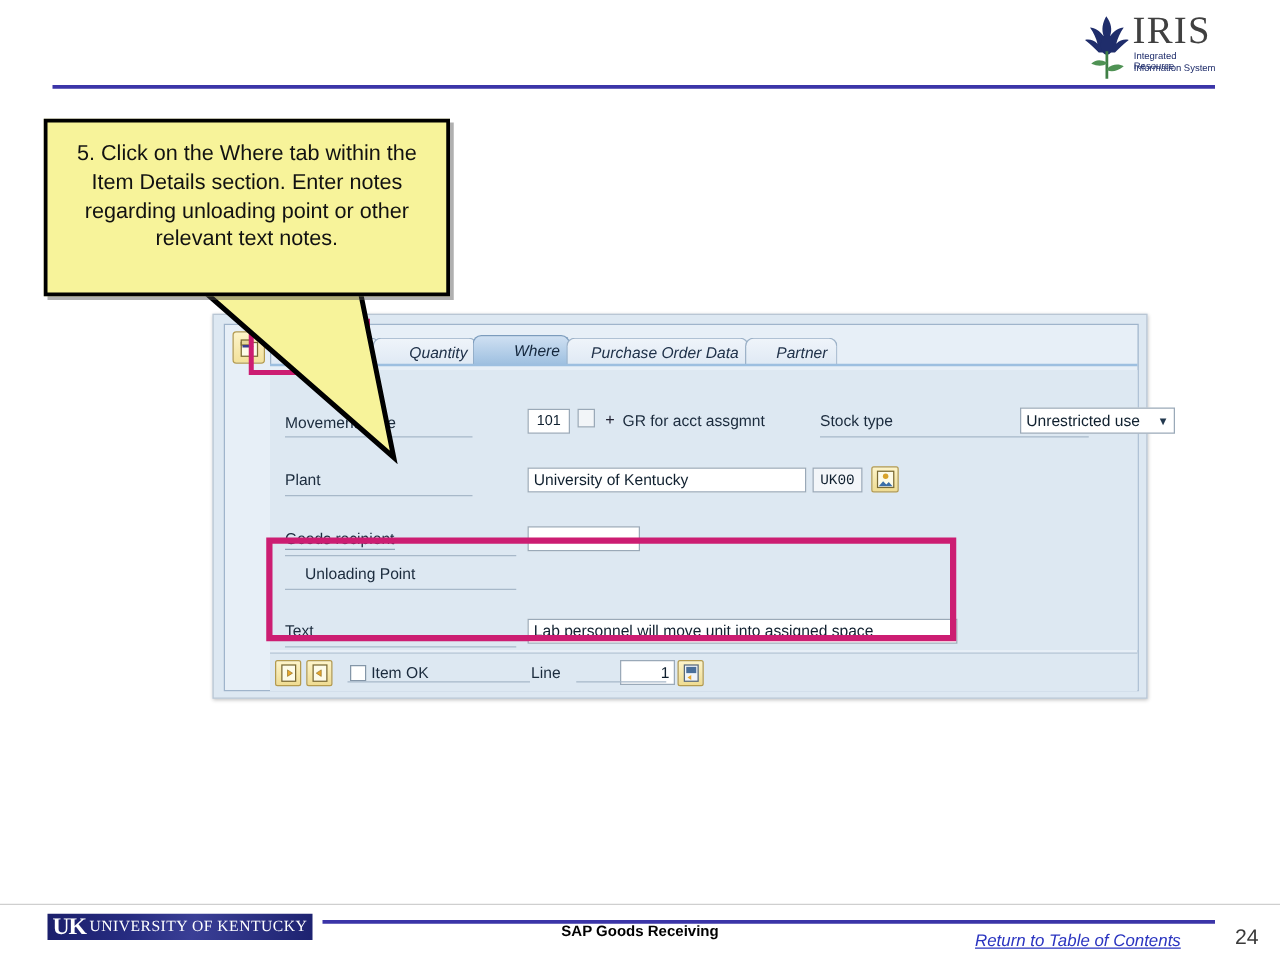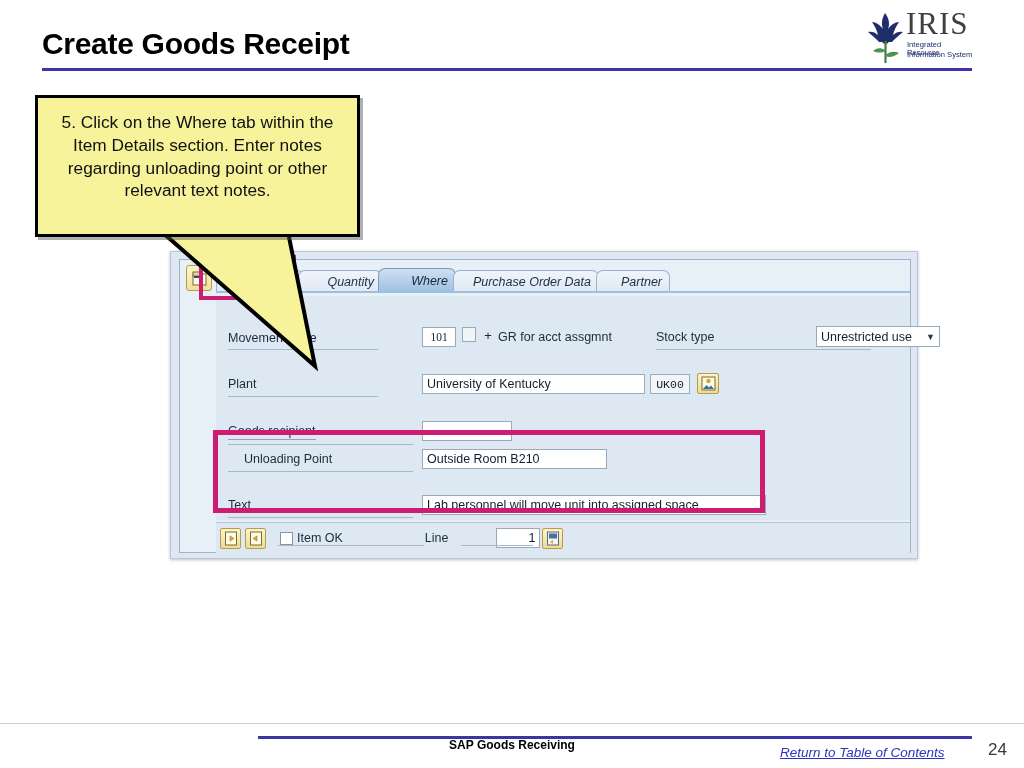--- a/index.html
+++ b/index.html
@@ -129,21 +129,21 @@
   .label-rule {
     position: absolute; height: 1px; background: #a7b8c9;
   }
   .finput {
     background: #fff; border: 1px solid #9aa9b8;
     font-size: 12.5px; color: #10202f;
     display: flex; align-items: center;
     padding: 0 4px; height: 20px; white-space: nowrap;
     font-family: "Liberation Sans", sans-serif;
   }
-  .finput.num { font-family: Liberation Serif, serif; font-size: 11.5px; }
+  .finput.num { font-family: Liberation Sans, sans-serif; font-size: 11.5px; }
   .finput.right { justify-content: flex-end; }
   .plus {
     font-size: 13px; color: #223; width: 12px; text-align: center;
   }
   .checkbox-sm {
     width: 14px; height: 15px; background: #f2f5f8;
     border: 1px solid #9aa9b8;
   }
   .dropdown {
     background: #fff; border: 1px solid #9aa9b8;
@@ -230,21 +230,20 @@
   .page-num {
     position: absolute; left: 988px; top: 740px;
     font-size: 17px; color: #3a3a3a;
   }
 </style>
 </head>
 <body>
 
 <div class="slide">
 
-  <div class="page-title">Create Goods Receipt</div>
   <div class="title-rule"></div>
 
   <div class="iris-logo">
     <div class="iris-wrap">
       <span class="iris-flower">
         <svg width="40" height="54" viewBox="0 0 40 54">
           <g fill="#1f2d6b">
             <path d="M19 3 C16 8 15 14 17 19 C14 15 10 12 6 12 C9 16 11 21 12 25 C9 22 5 21 2 22 C6 25 10 29 13 32 L26 32 C29 29 33 25 37 22 C34 21 30 22 27 25 C28 21 30 16 33 12 C29 12 25 15 22 19 C24 14 23 8 19 3 Z"></path>
             <ellipse cx="19.5" cy="26" rx="5" ry="8"></ellipse>
           </g>
@@ -331,21 +330,20 @@
             <path d="M2 13 l3.5-4 l2.5 2.5 l2-2 l3 3.5 z" fill="#3a6ea8"></path>
           </svg>
         </div>
 
         <div class="label-rule" style="left:12px; top:148px; width:185px;"></div>
         <div class="flabel underlined" style="position:absolute; left:12px; top:128px;">Goods recipient</div>
         <div class="finput" style="position:absolute; left:206px; top:125px; width:90px;"></div>
 
         <div class="label-rule" style="left:12px; top:175px; width:185px;"></div>
         <div class="flabel" style="position:absolute; left:28px; top:156px;">Unloading Point</div>
-        <div class="finput" style="position:absolute; left:206px; top:153px; width:185px;">Outside Room B210</div>
 
         <div class="label-rule" style="left:12px; top:221px; width:185px;"></div>
         <div class="flabel" style="position:absolute; left:12px; top:202px;">Text</div>
         <div class="finput" style="position:absolute; left:206px; top:199px; width:344px;">Lab personnel will move unit into assigned space</div>
       </div>
 
       <div class="sap-bottom">
         <div class="nav-btn">
           <svg width="14" height="15" viewBox="0 0 14 15">
             <rect x="1.5" y="1" width="11" height="13" fill="#fdfbe8" stroke="#7a6a34"></rect>
@@ -374,18 +372,22 @@
           </svg>
         </div>
       </div>
     </div>
   </div>
 
   <div class="tab-highlight"></div>
   <div class="field-highlight"></div>
 
   <div class="footer-rule"></div>
+  <div class="uk-logo">
+    <span class="uk-mark">UK</span>
+    <span class="uk-name">UNIVERSITY OF KENTUCKY</span>
+  </div>
   <div class="footer-bar"></div>
   <div class="footer-center">SAP Goods Receiving</div>
   <div class="footer-link">Return to Table of Contents</div>
   <div class="page-num">24</div>
 
 </div>
 
 </body></html>

